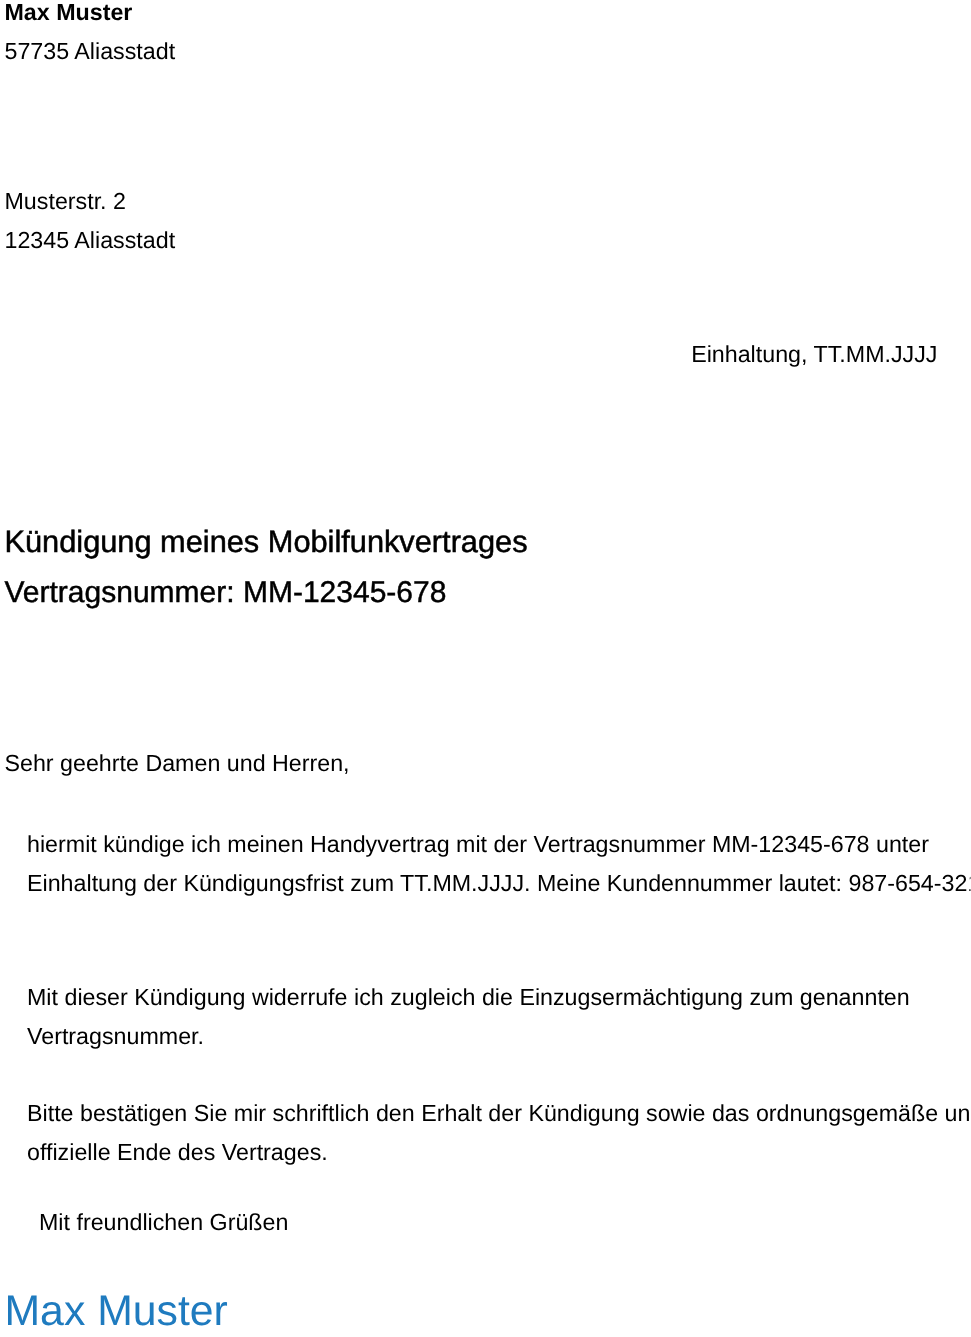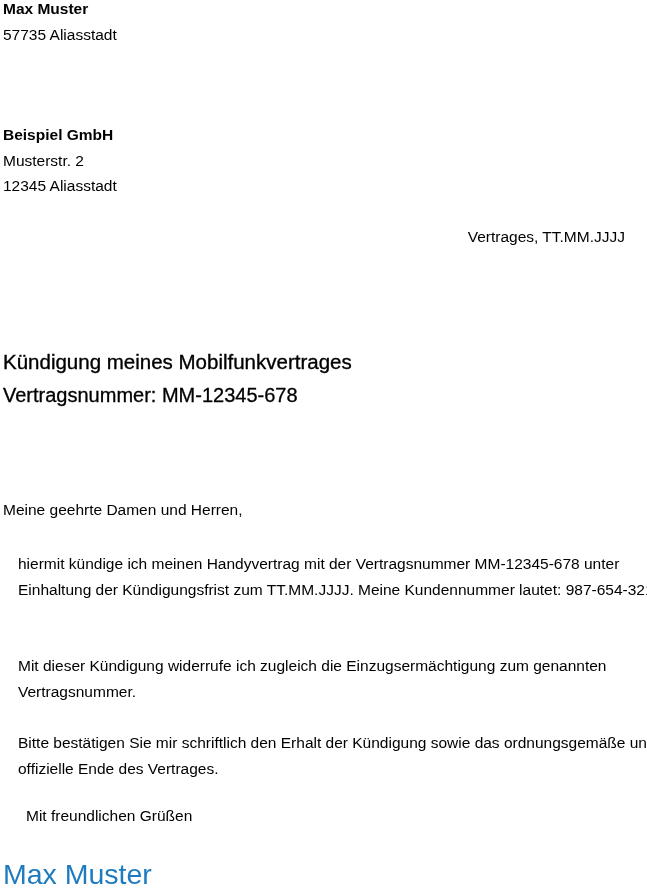--- a/index.html
+++ b/index.html
@@ -37,33 +37,32 @@
 <body>
 
 <div>
 
   <div class="abs sender">
     <div class="line bold">Max Muster</div>
     <div class="line">57735 Aliasstadt</div>
   </div>
 
   <div class="abs recipient">
-    <div class="line bold">Beispiel GmbH</div>
     <div class="line">Musterstr. 2</div>
     <div class="line">12345 Aliasstadt</div>
   </div>
 
-  <div class="date">Vertrages, TT.MM.JJJJ</div>
+  <div class="date">Einhaltung, TT.MM.JJJJ</div>
 
   <div class="abs subject-title">
     <span>Kündigung meines Mobilfunkvertrages</span>
   </div>
   <div class="abs subject-ref">Vertragsnummer: MM-12345-678</div>
 
-  <div class="abs salutation">Meine geehrte Damen und Herren,</div>
+  <div class="abs salutation">Sehr geehrte Damen und Herren,</div>
 
   <div class="para p1">hiermit kündige ich meinen Handyvertrag mit der Vertragsnummer MM-12345-678 unter Einhaltung der Kündigungsfrist zum TT.MM.JJJJ. Meine Kundennummer lautet: 987-654-3210</div>
   <div class="para p2">Mit dieser Kündigung widerrufe ich zugleich die Einzugsermächtigung zum genannten Vertragsnummer.</div>
   <div class="para p3">Bitte bestätigen Sie mir schriftlich den Erhalt der Kündigung sowie das ordnungsgemäße und offizielle Ende des Vertrages.</div>
 
   <div class="abs closing">Mit freundlichen Grüßen</div>
 
   <div class="signature" style="color: rgb(31, 123, 191);">Max Muster</div>
 
 </div>

